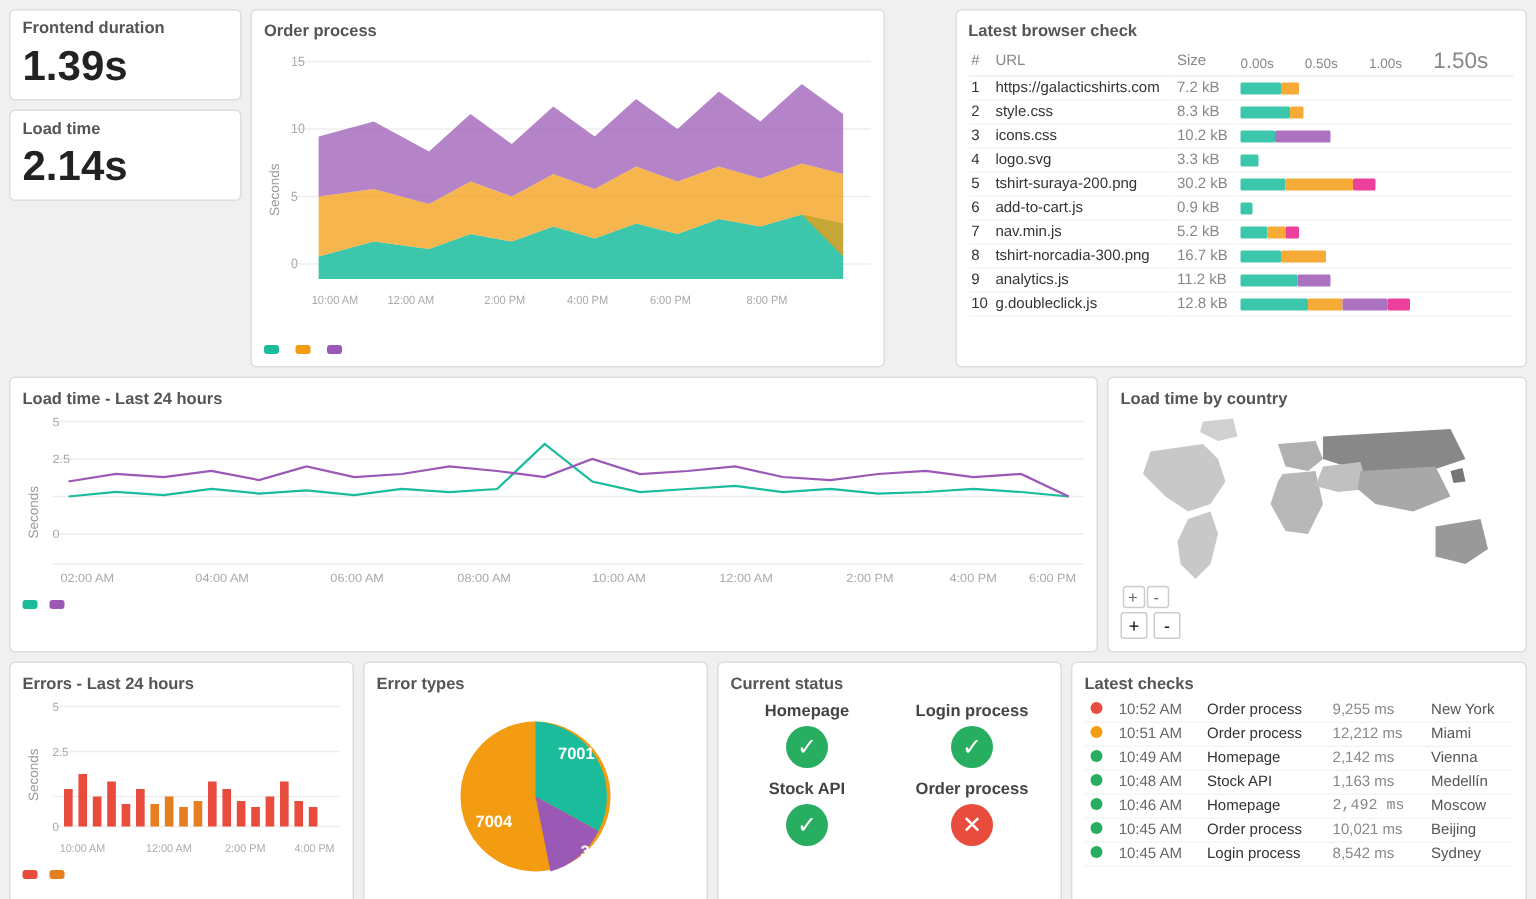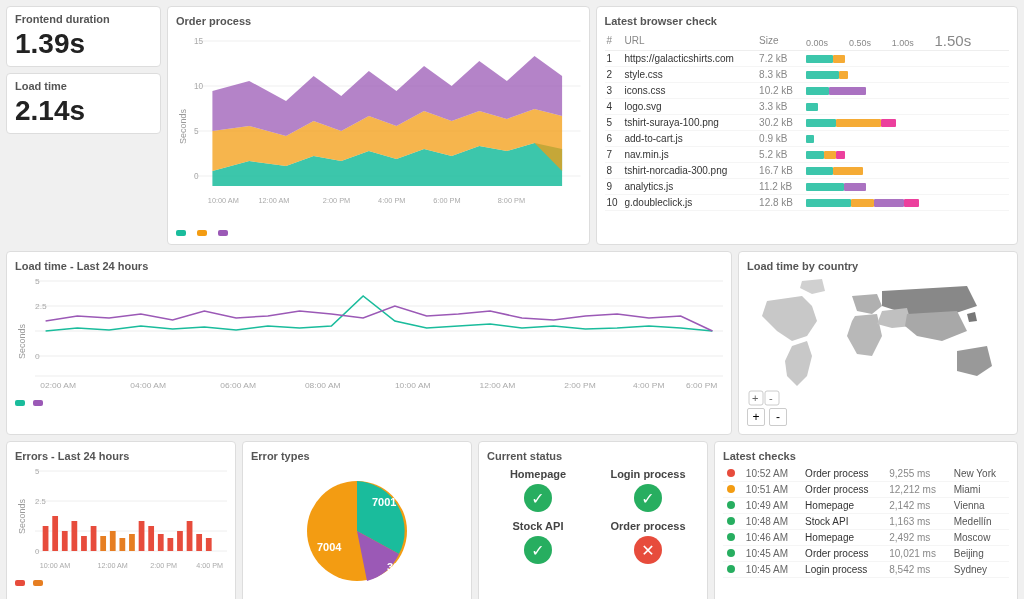--- a/index.html
+++ b/index.html
@@ -61,20 +61,21 @@
     }
 
     
     .order-process-card {
       position: relative;
     }
 
     
     .browser-check-card {
       overflow: hidden;
+      margin-left: 41px;
     }
     .browser-table {
       width: 100%;
       border-collapse: collapse;
       font-size: 10px;
     }
     .browser-table th {
       text-align: left;
       color: #888;
       font-weight: normal;
@@ -313,21 +314,21 @@
     <td style="max-width:130px;overflow:hidden;text-overflow:ellipsis;white-space:nowrap;">logo.svg</td>
     <td style="color:#888;">3.3 kB</td>
     <td style="padding-left:4px;">
                 <div style="position:relative;width:160px;height:10px;">
                   <div style="position:absolute;left:0px;width:12px;height:8px;top:1px;background:#1abc9c;opacity:0.85;border-radius:1px;"></div>
                 </div>
               </td>
   </tr>
             <tr>
     <td>5</td>
-    <td style="max-width:130px;overflow:hidden;text-overflow:ellipsis;white-space:nowrap;">tshirt-suraya-100.png</td>
+    <td style="max-width:130px;overflow:hidden;text-overflow:ellipsis;white-space:nowrap;">tshirt-suraya-200.png</td>
     <td style="color:#888;">30.2 kB</td>
     <td style="padding-left:4px;">
                 <div style="position:relative;width:160px;height:10px;">
                   <div style="position:absolute;left:0px;width:30px;height:8px;top:1px;background:#1abc9c;opacity:0.85;border-radius:1px;"></div>
                   <div style="position:absolute;left:30px;width:45px;height:8px;top:1px;background:#f39c12;opacity:0.85;border-radius:1px;"></div>
                   <div style="position:absolute;left:75px;width:15px;height:8px;top:1px;background:#e91e8c;opacity:0.85;border-radius:1px;"></div>
                 </div>
               </td>
   </tr>
             <tr>
@@ -597,21 +598,21 @@
     <td><span style="display:inline-block;width:8px;height:8px;border-radius:50%;background:#27ae60;"></span></td>
     <td style="color:#666;">10:48 AM</td>
     <td>Stock API</td>
     <td style="color:#888;">1,163 ms</td>
     <td style="color:#555;">Medellín</td>
   </tr>
             <tr>
     <td><span style="display:inline-block;width:8px;height:8px;border-radius:50%;background:#27ae60;"></span></td>
     <td style="color:#666;">10:46 AM</td>
     <td>Homepage</td>
-    <td style="color:#888;">2,492 ms</td>
+    <td style="color:#888;font-family:Liberation Mono, monospace;">2,492 ms</td>
     <td style="color:#555;">Moscow</td>
   </tr>
             <tr>
     <td><span style="display:inline-block;width:8px;height:8px;border-radius:50%;background:#27ae60;"></span></td>
     <td style="color:#666;">10:45 AM</td>
     <td>Order process</td>
     <td style="color:#888;">10,021 ms</td>
     <td style="color:#555;">Beijing</td>
   </tr>
             <tr>

